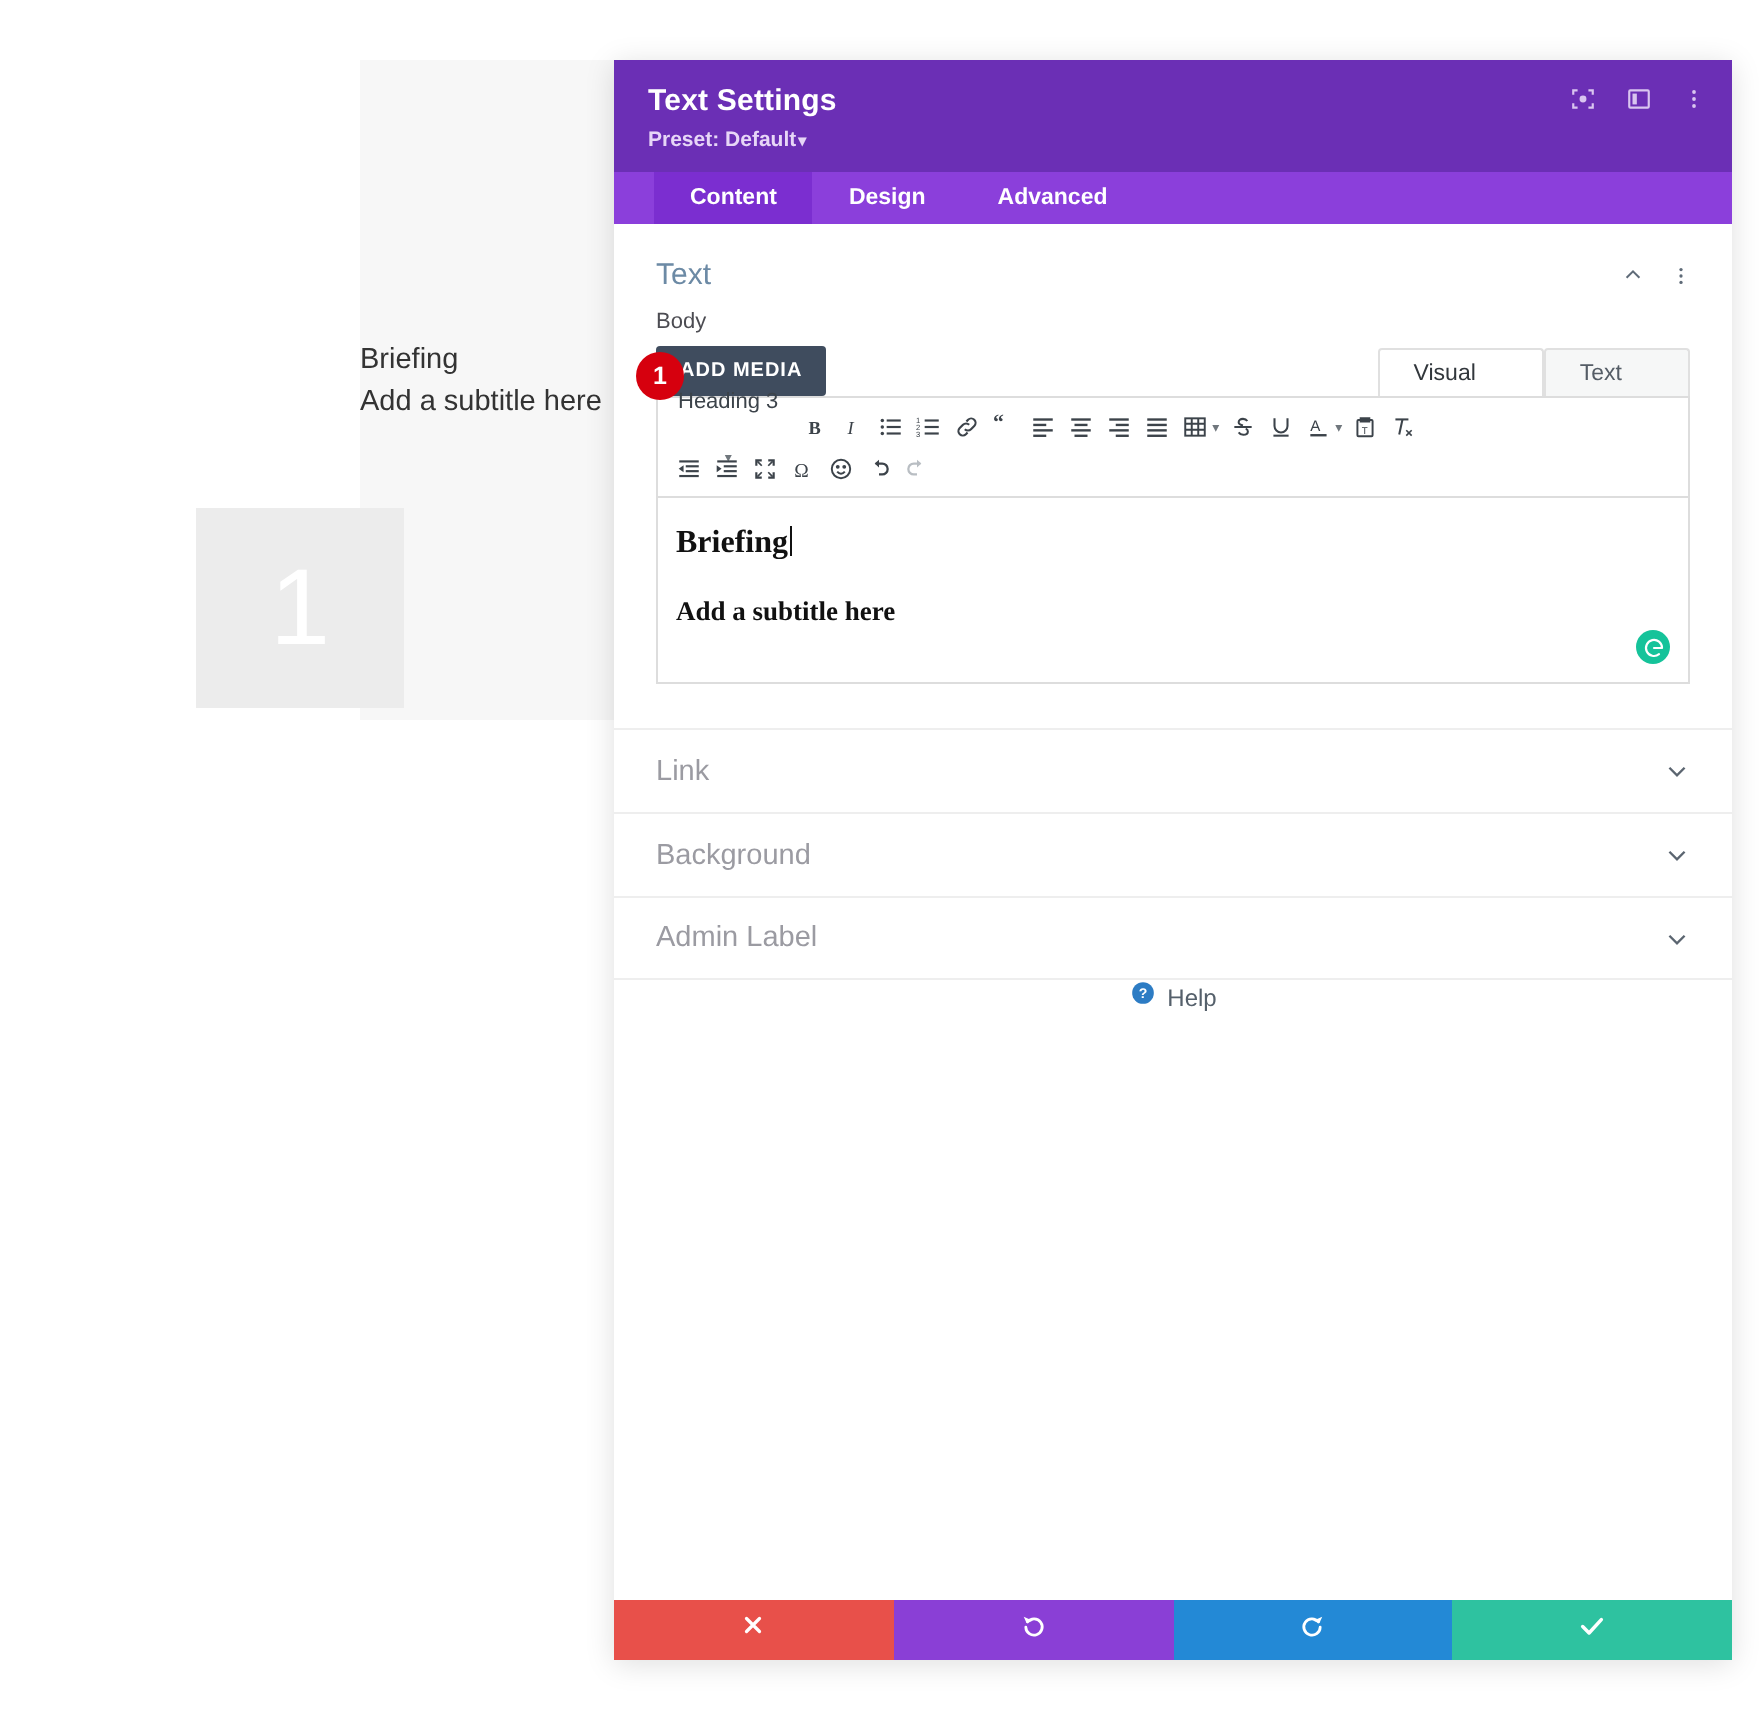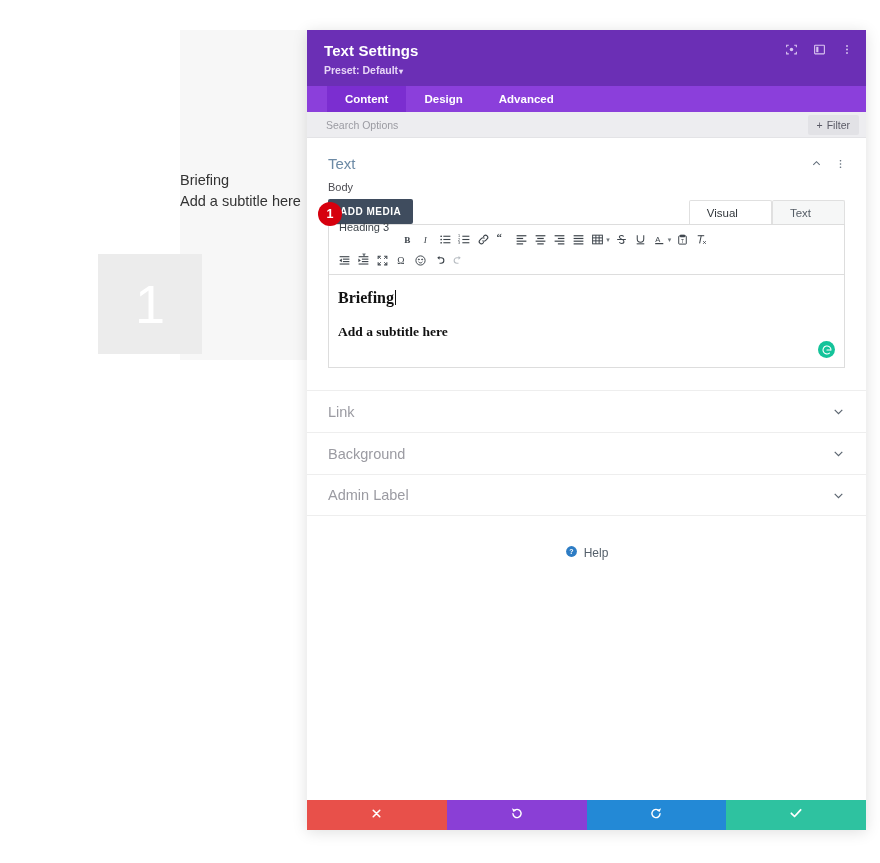--- a/index.html
+++ b/index.html
@@ -173,21 +173,21 @@
     border-top: 1px solid #eeeeee;
     height: 42px; display: flex; align-items: center; justify-content: space-between;
     padding: 0 21px 0 21px; cursor: pointer;
   }
   .acc-row:last-child { border-bottom: 1px solid #eeeeee; }
   .acc-label { color: #9b9ba2; font-size: 14.5px; }
   .acc-chev { color: #5b6570; display: flex; }
 
   .help-row {
     display: flex; align-items: center; justify-content: center; gap: 6px;
-    margin-top: 28px; cursor: pointer;
+    cursor: pointer;
   }
   .help-row .txt { color: #55606b; font-size: 12px; }
 
   
   .footer {
     flex: 0 0 auto; height: 30px; display: flex;
   }
   .fbtn {
     flex: 1 1 0; display: flex; align-items: center; justify-content: center;
     color: #ffffff; cursor: pointer;
@@ -243,27 +243,20 @@
         </span>
       </div>
     </div>
 
     <div class="tabs">
       <div class="tab active">Content</div>
       <div class="tab">Design</div>
       <div class="tab">Advanced</div>
     </div>
 
-    <div class="searchbar">
-      <span class="search-ph">Search Options</span>
-      <span class="filter-btn">
-        <span>+</span>
-        <span>Filter</span>
-      </span>
-    </div>
 
     <div class="modal-body">
 
       <div class="sec-head">
         <span class="sec-title">Text</span>
         <span class="sec-actions">
           <span>
             <svg width="11" height="11" viewBox="0 0 24 24" fill="none" stroke="currentColor" stroke-width="2.2">
               <polyline points="5,15 12,8 19,15"></polyline>
             </svg>

